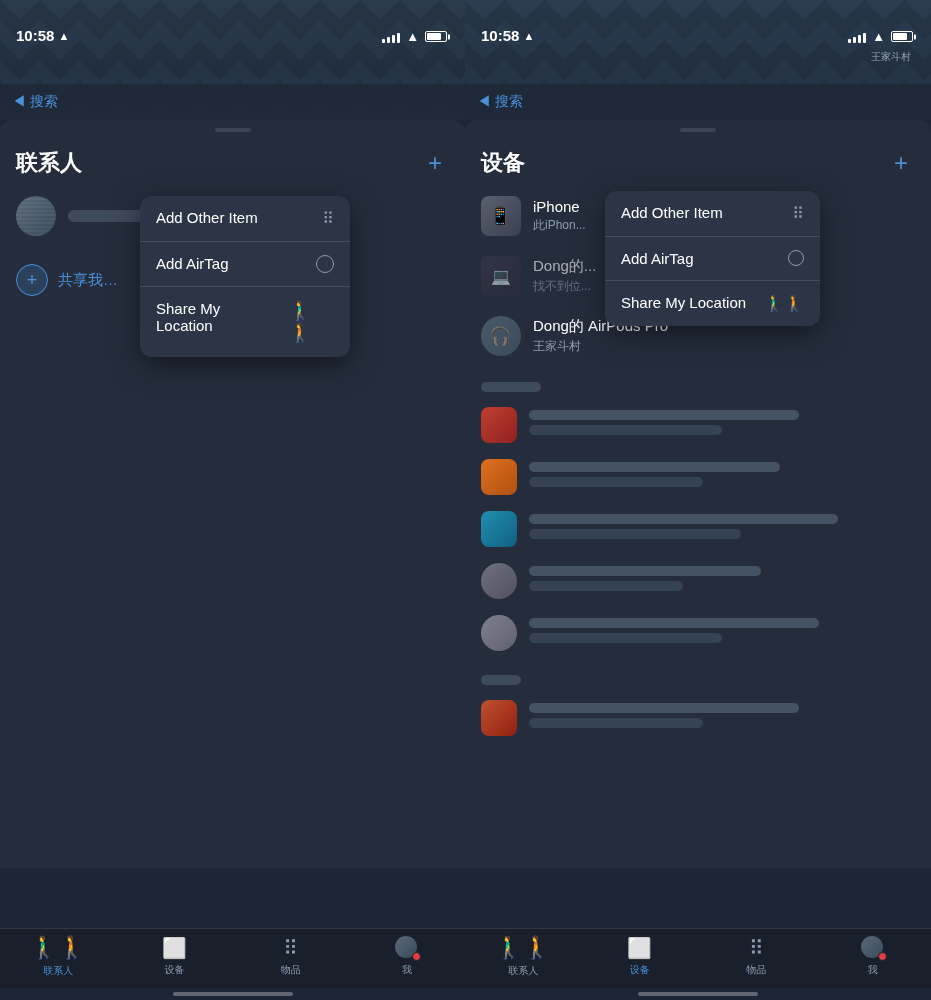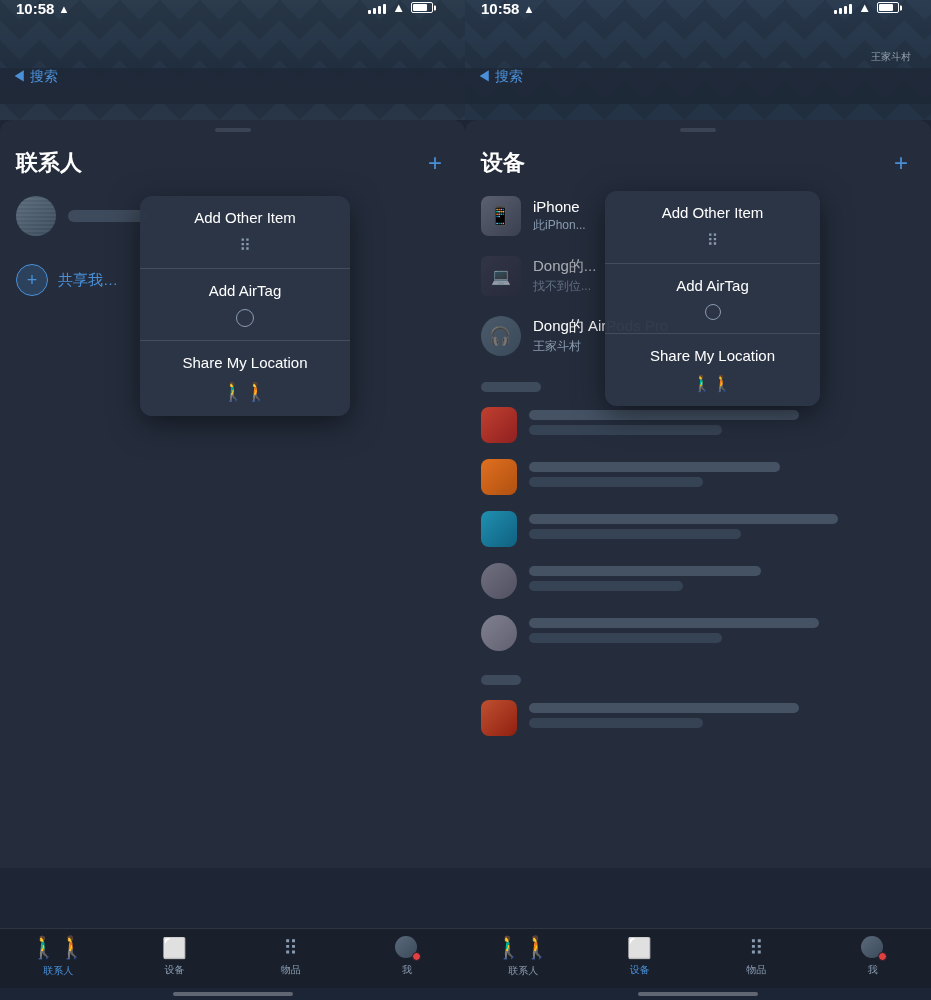--- a/index.html
+++ b/index.html
@@ -47,24 +47,24 @@
       background-size: 40px 40px;
       background-color: #243040;
       opacity: 0.4;
     }
 
     
     .status-bar {
       position: absolute;
       top: 0;
       left: 0;
-      right: 16px;
+      right: 2px;
       height: 44px;
       display: flex;
-      align-items: flex-start;
+      align-items: flex-end;
       justify-content: space-between;
       padding: 0 16px;
       z-index: 10;
     }
 
     .status-time {
       font-size: 15px;
       font-weight: 600;
       color: #fff;
       display: flex;
@@ -122,27 +122,27 @@
     .battery-fill {
       height: 100%;
       width: 80%;
       background: #fff;
       border-radius: 1px;
     }
 
     
     .search-bar {
       position: absolute;
-      bottom: 16px;
+      bottom: 0;
       left: 0;
       right: 0;
       height: 36px;
       background: rgba(30, 40, 55, 0.85);
       display: flex;
-      align-items: flex-start;
+      align-items: center;
       padding: 0 12px;
       gap: 6px;
     }
 
     .search-back {
       color: #4a90d9;
       font-size: 14px;
     }
 
     
@@ -261,25 +261,23 @@
       background: rgba(44, 54, 70, 0.97);
       border-radius: 12px;
       box-shadow: 0 8px 30px rgba(0,0,0,0.5);
       z-index: 100;
       min-width: 200px;
       overflow: hidden;
     }
 
     .menu-item {
       display: flex;
-      align-items: center;
       justify-content: space-between;
       padding: 13px 16px;
       gap: 10px;
-      flex-direction: column;
     }
 
     .menu-item + .menu-item {
       border-top: 0.5px solid rgba(255,255,255,0.12);
     }
 
     .menu-item-label {
       font-size: 15px;
       color: #fff;
     }

